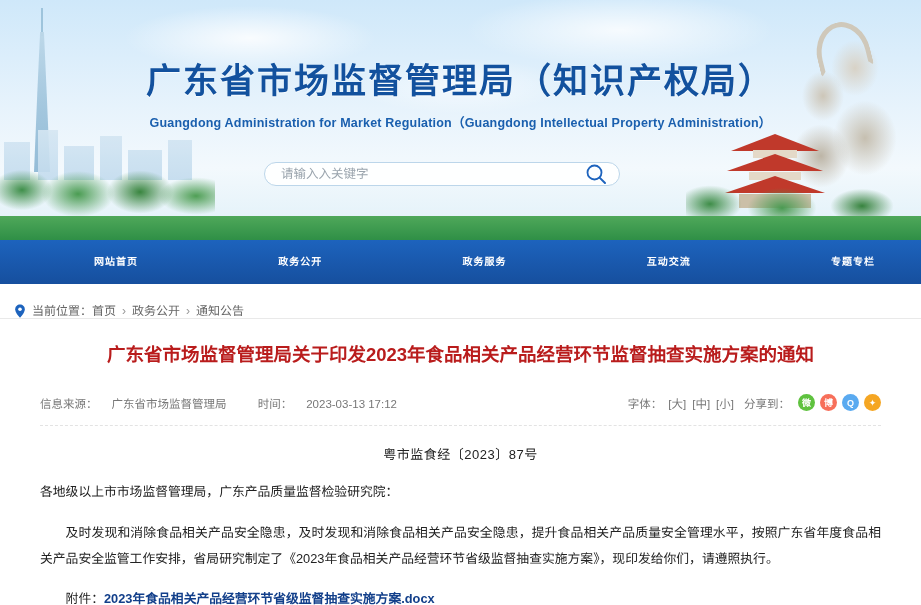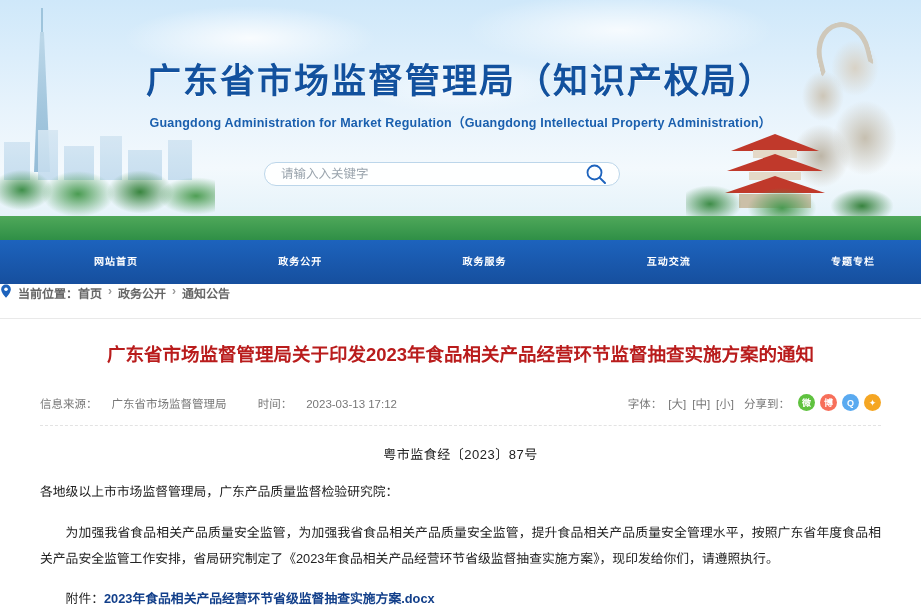--- a/index.html
+++ b/index.html
@@ -226,25 +226,25 @@
     letter-spacing: 1px;
     white-space: nowrap;
     padding-left: 48px;
   }
 
   
   .crumb-bar {
     height: 34px;
     border-bottom: 1px solid #e9e9e9;
     display: flex;
-    align-items: flex-start;
+    align-items: flex-end;
+    padding-left: 14px;
     font-size: 12px;
     color: #666;
     background: #fff;
-    font-weight: bold;
   }
   .crumb-pin { margin-right: 6px; display: flex; align-items: center; }
   .crumb-sep { margin: 0 6px; color: #999; }
   .crumb-link { color: #666; text-decoration: none; cursor: pointer; }
 
   
   .article {
     padding: 0 40px;
     box-sizing: border-box;
   }
@@ -408,21 +408,21 @@
           <span class="share-dot sd-qq">Q</span>
           <span class="share-dot sd-more">✦</span>
         </span>
       </div>
     </div>
 
     <div class="doc-num">粤市监食经〔2023〕87号</div>
 
     <p class="body-p">各地级以上市市场监督管理局，广东产品质量监督检验研究院：</p>
 
-    <p class="body-p indent">为加强我省食品相关产品质量安全监管，为加强我省食品相关产品质量安全监管，提升食品相关产品质量安全管理水平，按照广东省年度食品相关产品安全监管工作安排，省局研究制定了《2023年食品相关产品经营环节省级监督抽查实施方案》，现印发给你们，请遵照执行。</p>
+    <p class="body-p indent">及时发现和消除食品相关产品安全隐患，及时发现和消除食品相关产品安全隐患，提升食品相关产品质量安全管理水平，按照广东省年度食品相关产品安全监管工作安排，省局研究制定了《2023年食品相关产品经营环节省级监督抽查实施方案》，现印发给你们，请遵照执行。</p>
 
     <div class="attach">
       <span class="label">附件：</span><a href="#">2023年食品相关产品经营环节省级监督抽查实施方案.docx</a>
     </div>
 
   </div>
 
 </div>
 
 </body></html>

